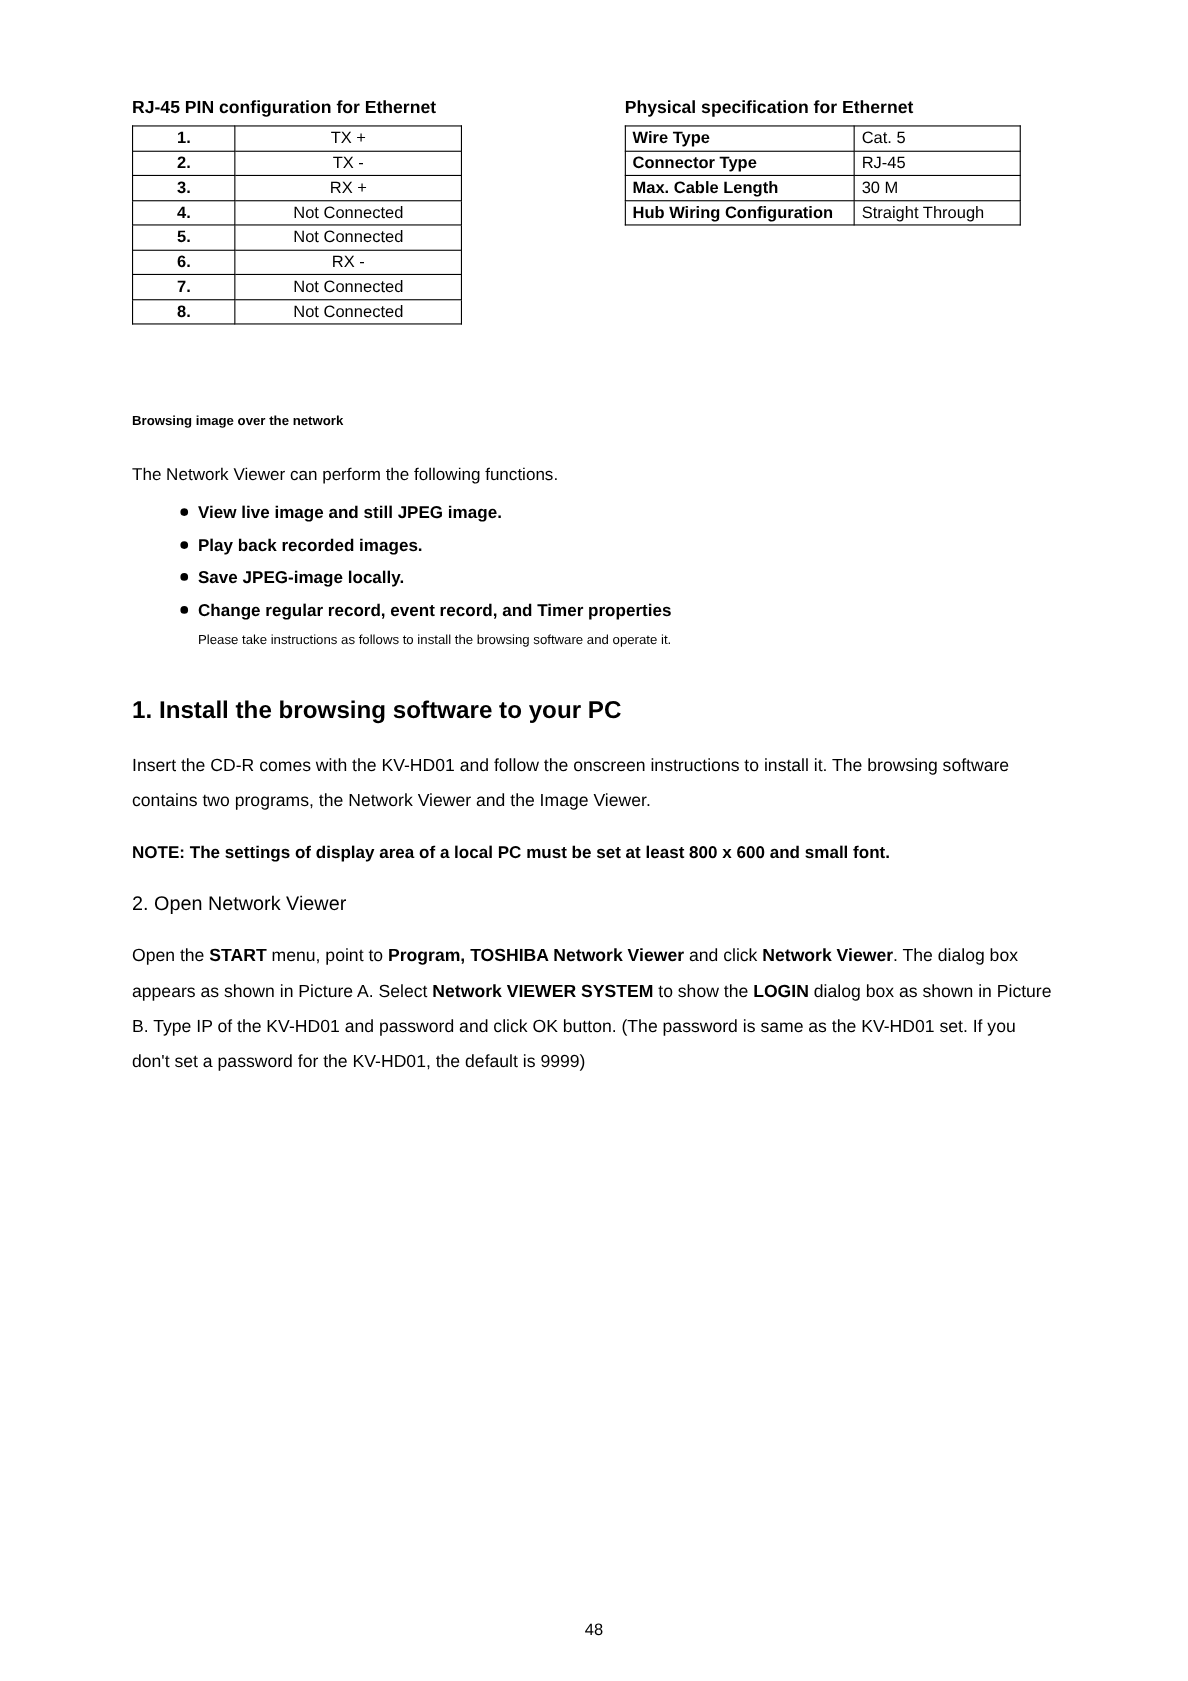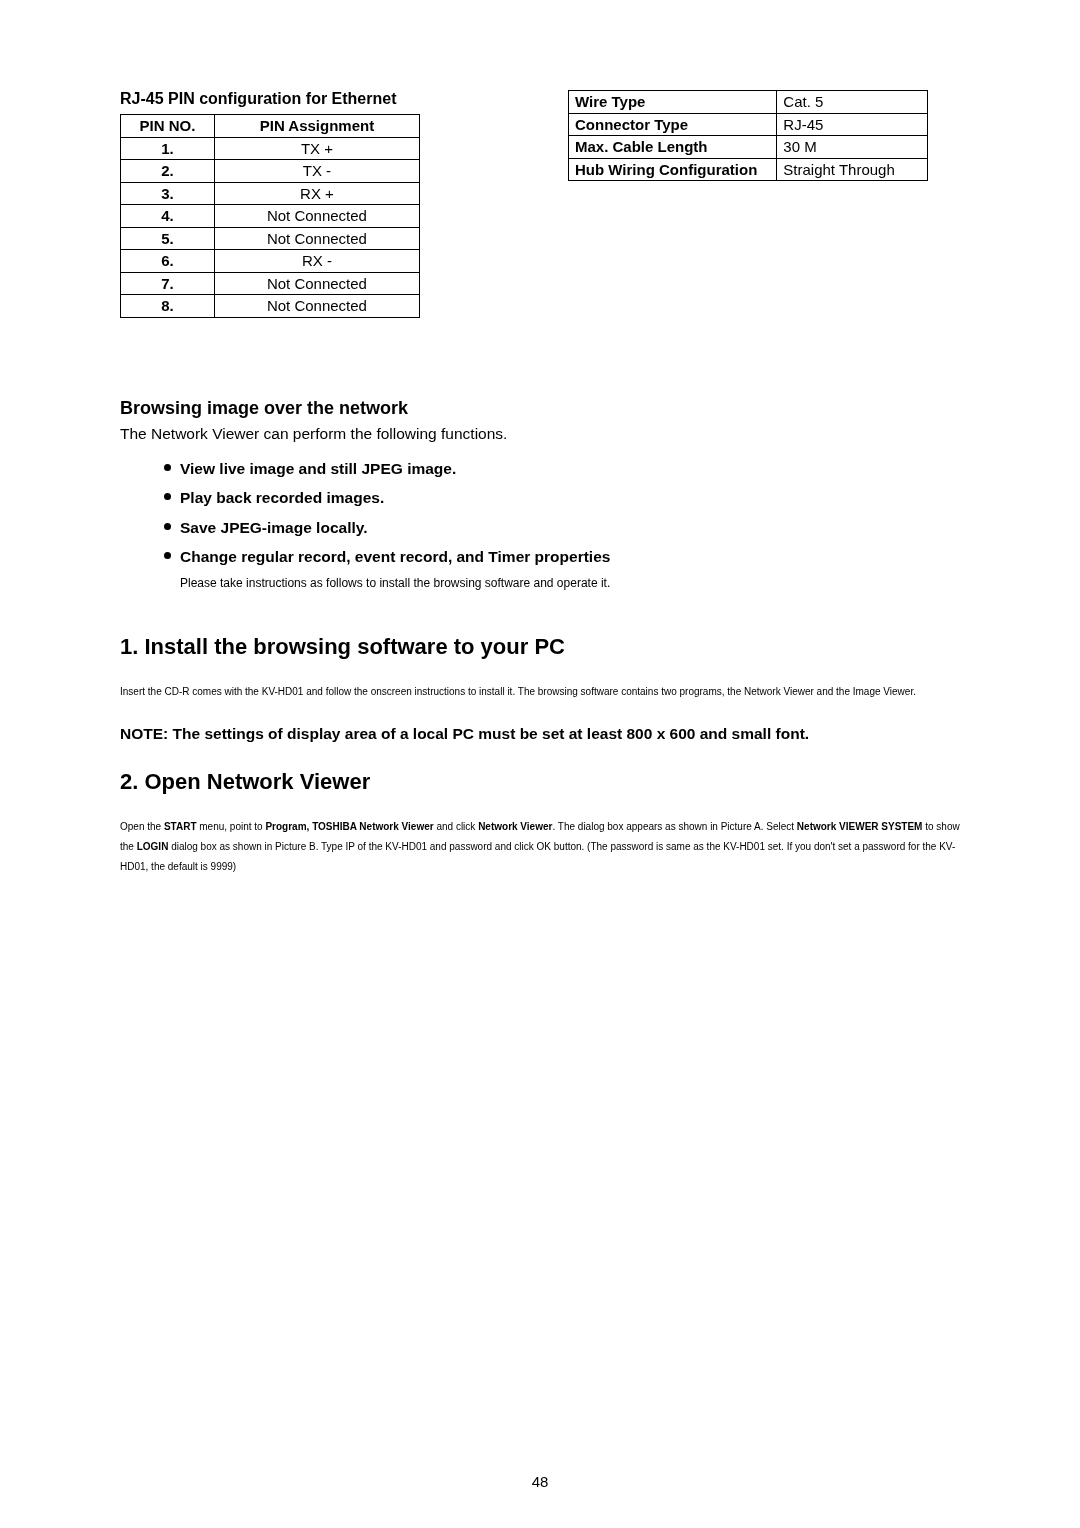--- a/index.html
+++ b/index.html
@@ -55,22 +55,23 @@
   .pin-table th:first-child,
   .pin-table td:first-child { width: 90px; font-weight: bold; }
   .pin-table th:last-child,
   .pin-table td:last-child { width: 210px; }
   .spec-table { width: 360px; border-radius: 28px; }
   .spec-table td:first-child { width: 210px; }
   .spec-table td:last-child { width: 150px; }
 
   .section-title {
     font-weight: bold;
-    font-size: 18px;
+    font-size: 12px;
     margin-top: 80px;
+    margin-bottom: 28px;
   }
   .para {
     font-size: 15.5px;
     line-height: 1.9;
     margin: 0 0 6px 0;
   }
   .bullets {
     list-style: none;
     padding: 0 0 0 44px;
     margin: 0;
@@ -98,27 +99,27 @@
     padding-left: 60px;
     font-weight: normal;
   }
   .h2 {
     font-weight: bold;
     font-size: 22px;
     margin-top: 40px;
     margin-bottom: 22px;
   }
   .h2-2 {
-    font-weight: bold;
-    font-size: 22px;
+    font-weight: normal;
+    font-size: 18px;
     margin-top: 20px;
     margin-bottom: 22px;
   }
   .body-para {
-    font-size: 10px;
+    font-size: 16px;
     line-height: 2.0;
     margin: 0 0 6px 0;
   }
   .bold { font-weight: bold; }
   .note {
     font-weight: bold;
     font-size: 15.5px;
     line-height: 2.0;
   }
   .page-num {
@@ -139,24 +140,20 @@
 
 <div class="page-wrap">
 <div class="page">
 
   <div class="tables-row">
 
     <div class="tbl-col">
       <div class="tbl-title">RJ-45 PIN configuration for Ethernet</div>
       <table class="pin-table">
         <tbody>
-              <tr>
-          <th>PIN NO.</th>
-          <th>PIN Assignment</th>
-        </tr>
         <tr>
                 <td>1.</td>
                 <td>TX +</td>
               </tr>
         <tr>
                 <td>2.</td>
                 <td>TX -</td>
               </tr>
         <tr>
                 <td>3.</td>
@@ -180,20 +177,21 @@
               </tr>
         <tr>
                 <td>8.</td>
                 <td>Not Connected</td>
               </tr>
       </tbody>
           </table>
     </div>
 
     <div class="tbl-col">
+      <div class="tbl-title">Physical specification for Ethernet</div>
       <table class="spec-table">
         <tbody>
               <tr>
                 <td>Wire Type</td>
                 <td>Cat. 5</td>
               </tr>
         <tr>
                 <td>Connector Type</td>
                 <td>RJ-45</td>
               </tr>

